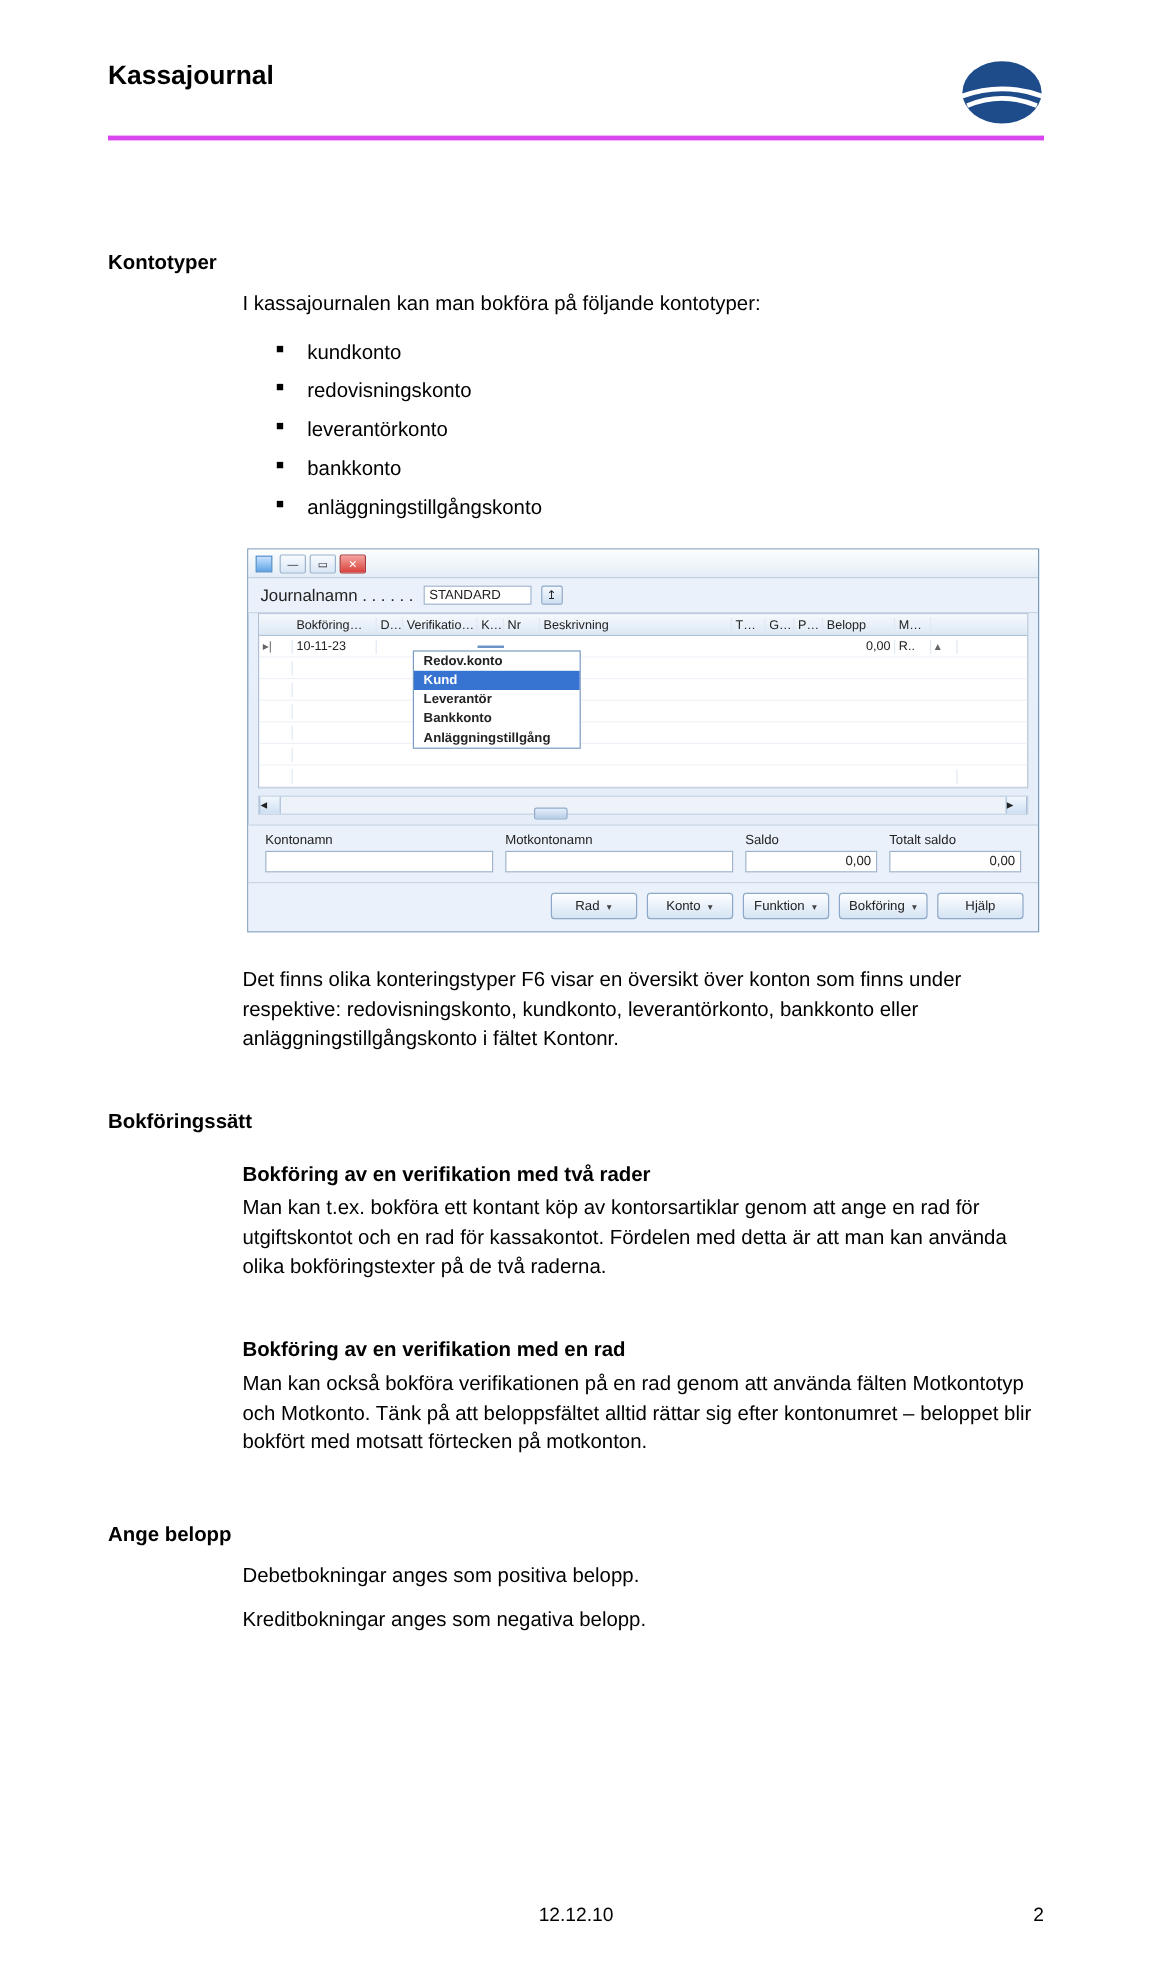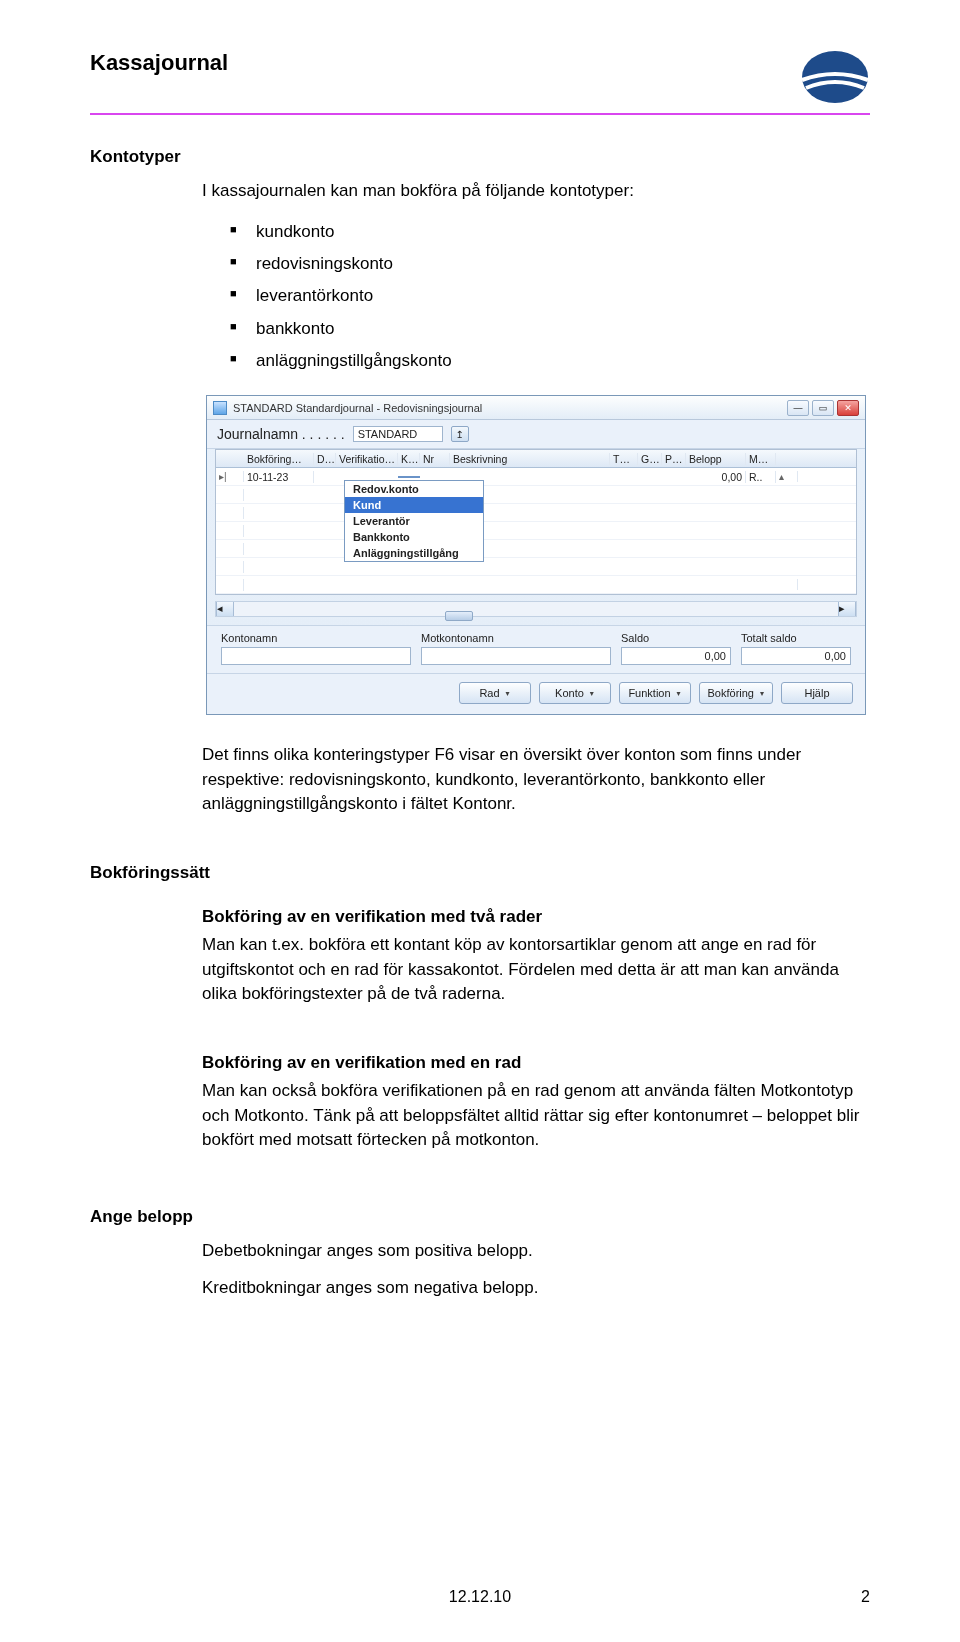--- a/index.html
+++ b/index.html
@@ -9,23 +9,23 @@
     font-family: Arial, Helvetica, sans-serif;
     color: #000;
     background: #fff;
     position: relative;
     padding: 50px 90px 40px 90px;
   }
   .header {
     display: flex;
     justify-content: space-between;
     align-items: flex-start;
-    border-bottom: 2px solid #d946ef;
+    border-bottom: 4px solid #d946ef;
     padding-bottom: 8px;
-    margin-bottom: 32px;
+    margin-bottom: 92px;
   }
   .header h1 {
     font-size: 22px;
     font-weight: bold;
   }
   .logo {
     width: 70px;
     height: 55px;
     position: relative;
   }
@@ -228,21 +228,20 @@
     <li>kundkonto</li>
     <li>redovisningskonto</li>
     <li>leverantörkonto</li>
     <li>bankkonto</li>
     <li>anläggningstillgångskonto</li>
   </ul>
 
   <div class="window">
     <div class="titlebar">
       <div class="icon-doc"></div>
-      <div class="title">STANDARD Standardjournal - Redovisningsjournal</div>
       <div class="winbtns">
         <div class="winbtn">—</div>
         <div class="winbtn">▭</div>
         <div class="winbtn close">✕</div>
       </div>
     </div>
     <div class="toolbar-row">
       <span class="fld-label">Journalnamn . . . . . .</span>
       <span class="fld-input">STANDARD</span>
       <span class="upbtn">↥</span>

